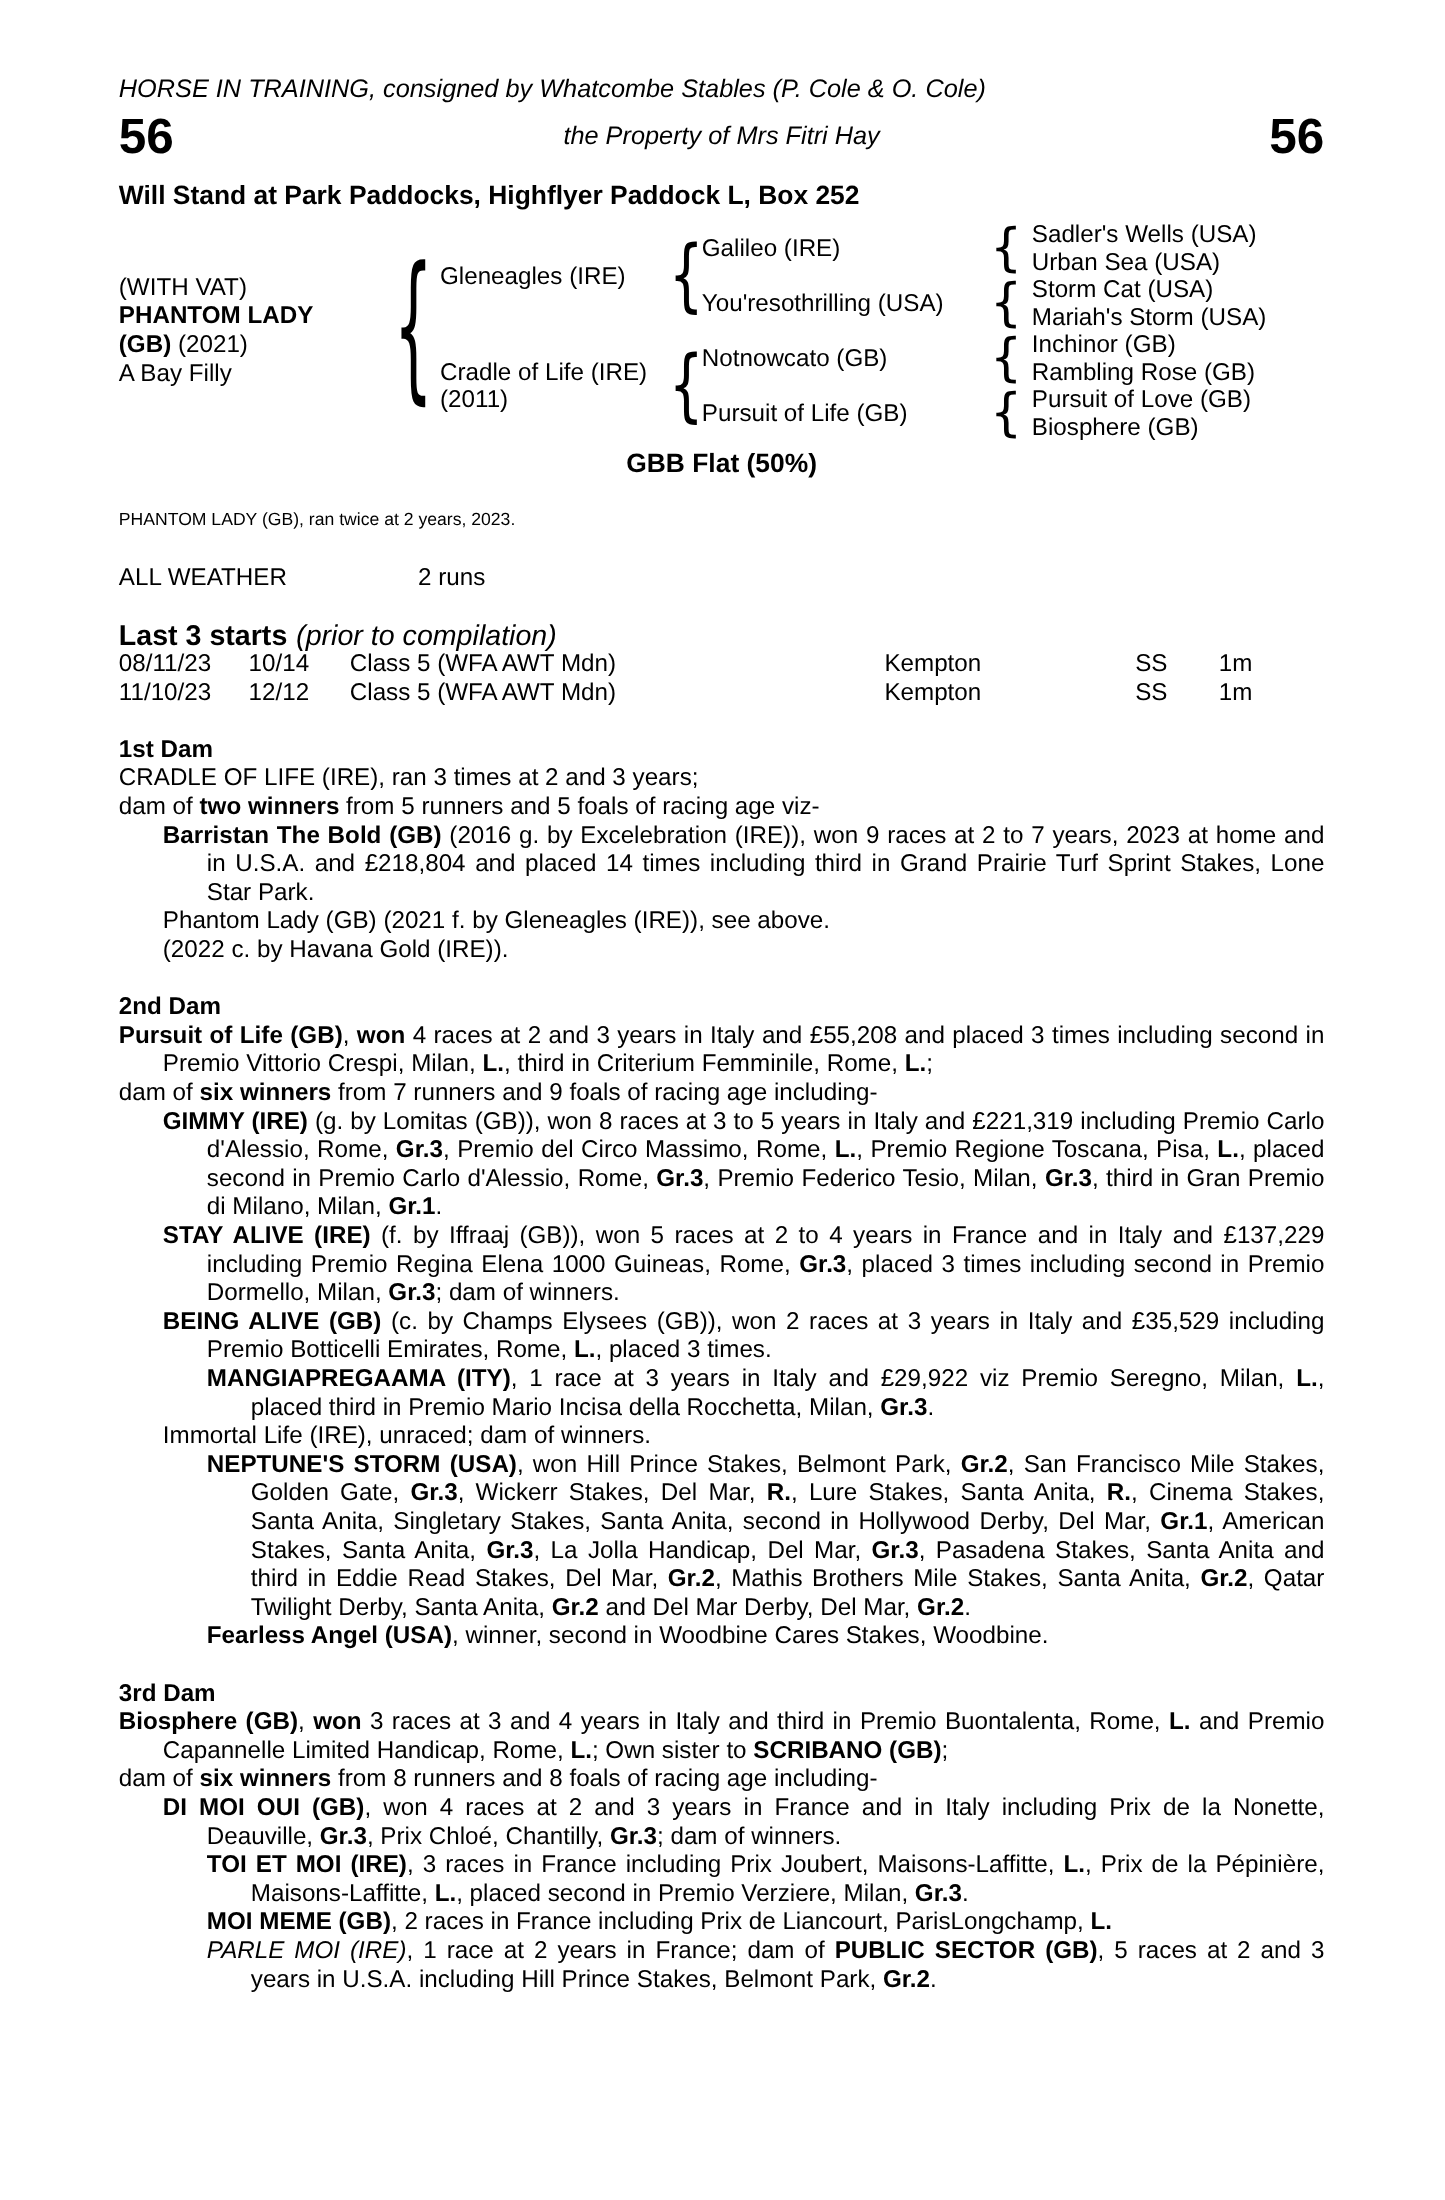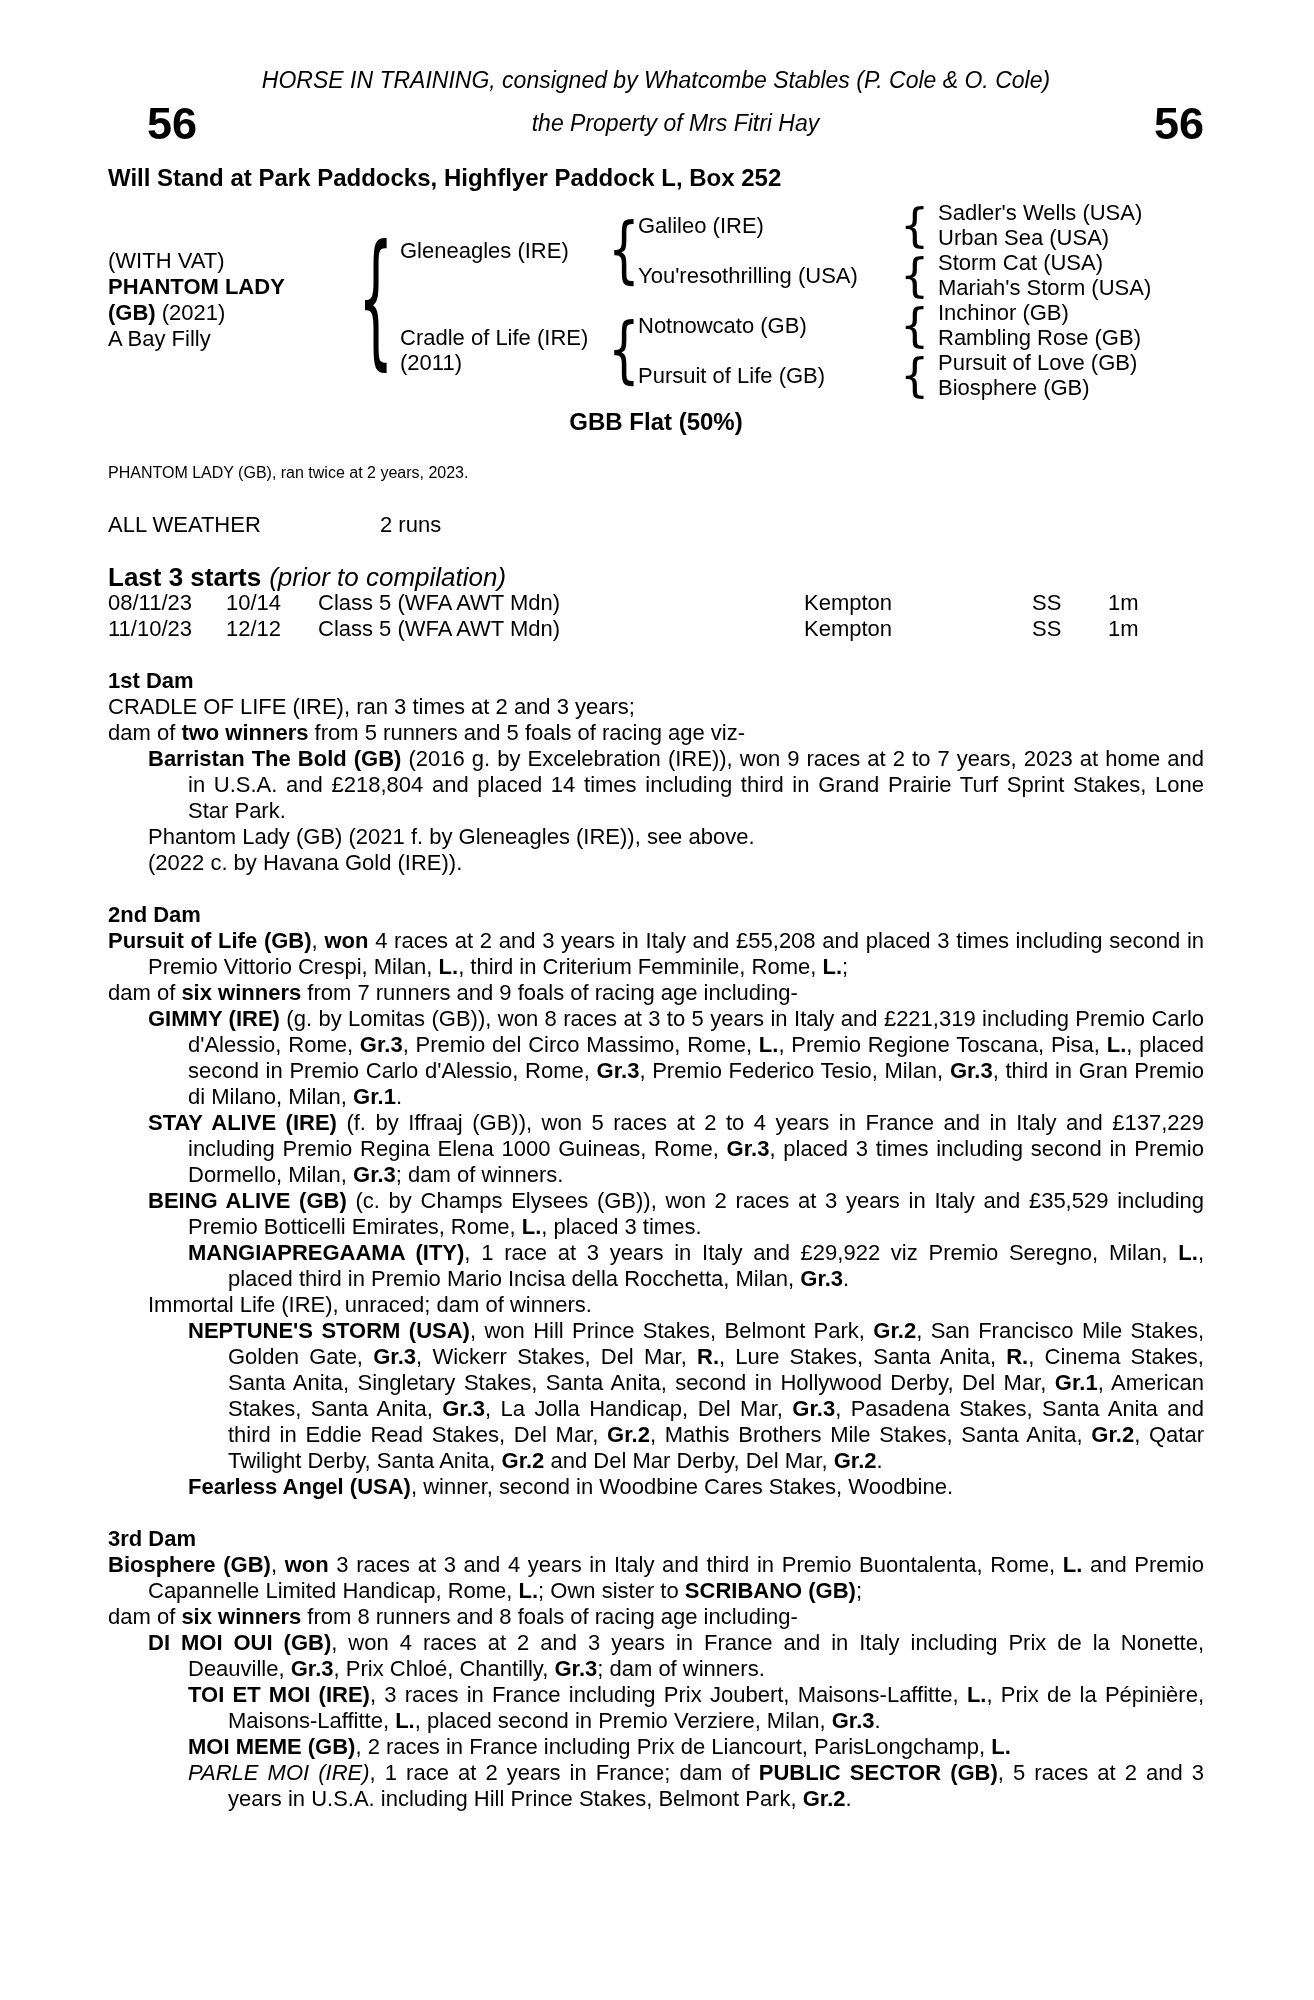--- a/index.html
+++ b/index.html
@@ -1,21 +1,21 @@
 <!DOCTYPE html>
 <html><head>
 <meta charset="utf-8">
 <style>
   html,body{margin:0;padding:0;background:#ffffff;}
   body{width:1314px;height:2000px;overflow:hidden;font-family:"Liberation Sans",sans-serif;color:#000;}
   .page{box-sizing:border-box;width:1314px;height:2000px;padding:66px 110px 0 108px;}
 
   
-  .consignor{font-style:italic;font-size:23px;text-align:center;line-height:28px;}
-  .lot-row{position:relative;margin-top:4px;height:52px;margin-left:39px;}
+  .consignor{font-style:italic;font-size:23px;text-align:left;line-height:28px;}
+  .lot-row{position:relative;margin-top:4px;height:52px;}
   .lot-num{font-size:45px;font-weight:bold;line-height:52px;}
   .lot-left{position:absolute;left:0;top:0;}
   .lot-right{position:absolute;right:0;top:0;}
   .property{position:absolute;left:0;right:0;top:12px;text-align:center;font-style:italic;font-size:23px;}
   .stand-line{margin-top:14px;font-size:24px;font-weight:bold;line-height:28px;}
 
   
   .ped-grid{margin-top:8px;display:grid;
     grid-template-columns:250px 42px 208px 30px 262px 38px auto;
     grid-template-rows:repeat(8,25px);font-size:22px;}

